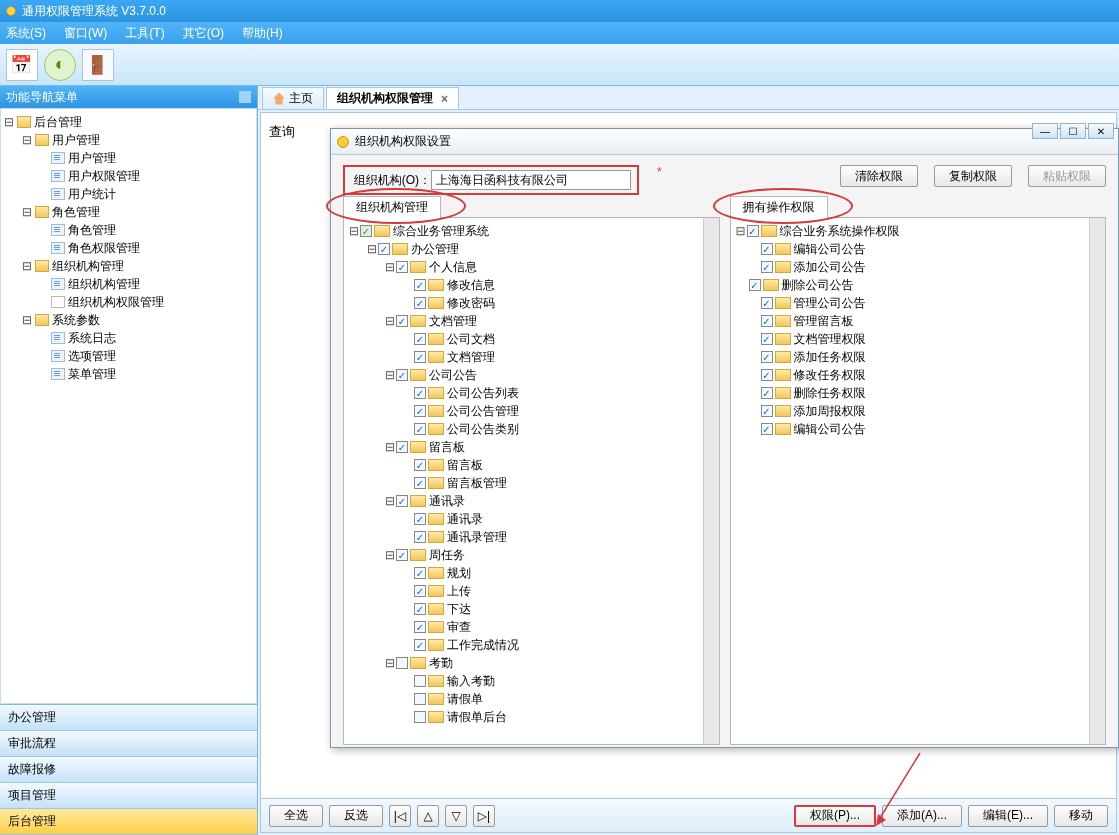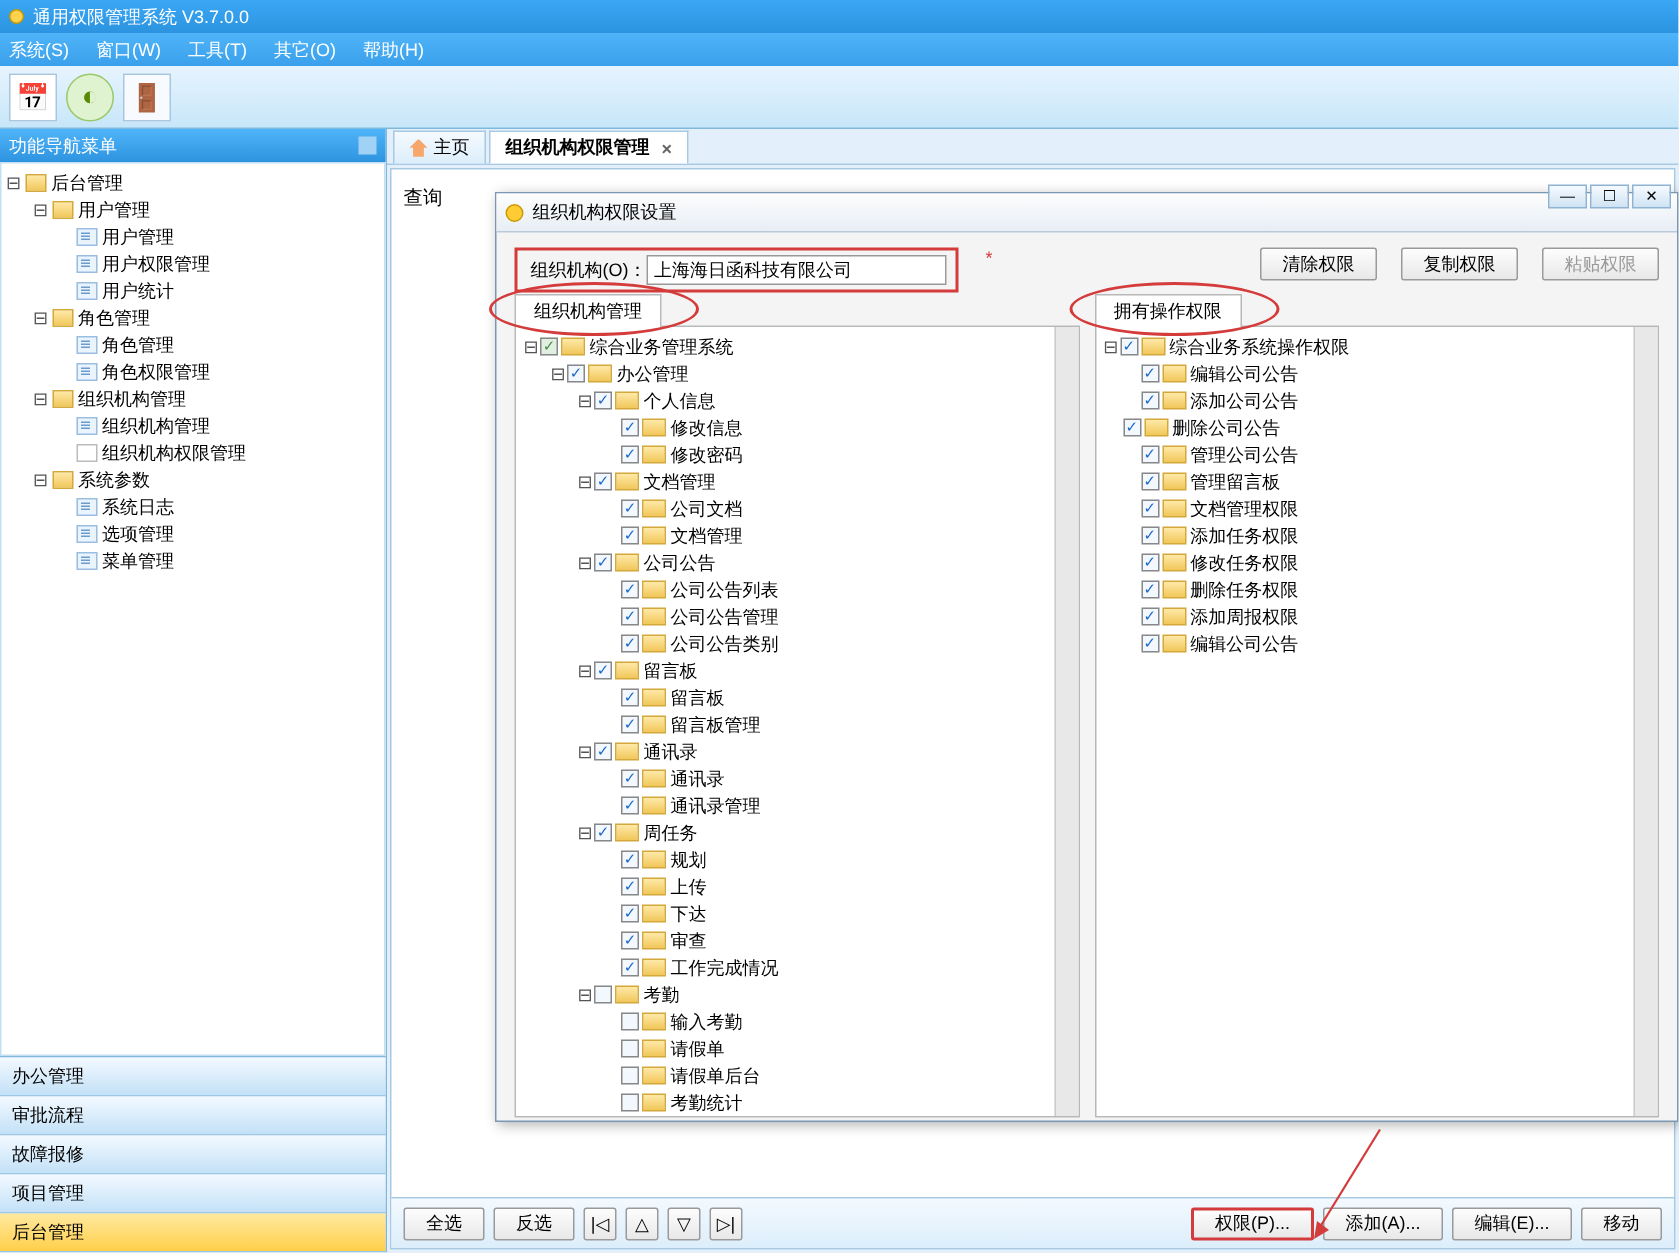--- a/index.html
+++ b/index.html
@@ -414,26 +414,20 @@
               <span class="chk "></span>
               <span class="fold"></span>
               <span>请假单</span>
             </div>
             <div class="perm-node" style="padding-left:56px">
               <span class="perm-exp"></span>
               <span class="chk "></span>
               <span class="fold"></span>
               <span>请假单后台</span>
             </div>
-            <div class="perm-node" style="padding-left:56px">
-              <span class="perm-exp"></span>
-              <span class="chk "></span>
-              <span class="fold"></span>
-              <span>考勤统计</span>
-            </div>
           </div>
         <div class="scroll"></div>
       </div>
       <div class="col">
         <div class="col-tab">
             <span>拥有操作权限</span>
           </div>
         <div class="red-ellipse" style="position:absolute;left:-18px;top:-30px;width:140px;height:36px;pointer-events:none"></div>
         <div class="col-body" id="right-tree">
             <div class="perm-node" style="padding-left:2px">

